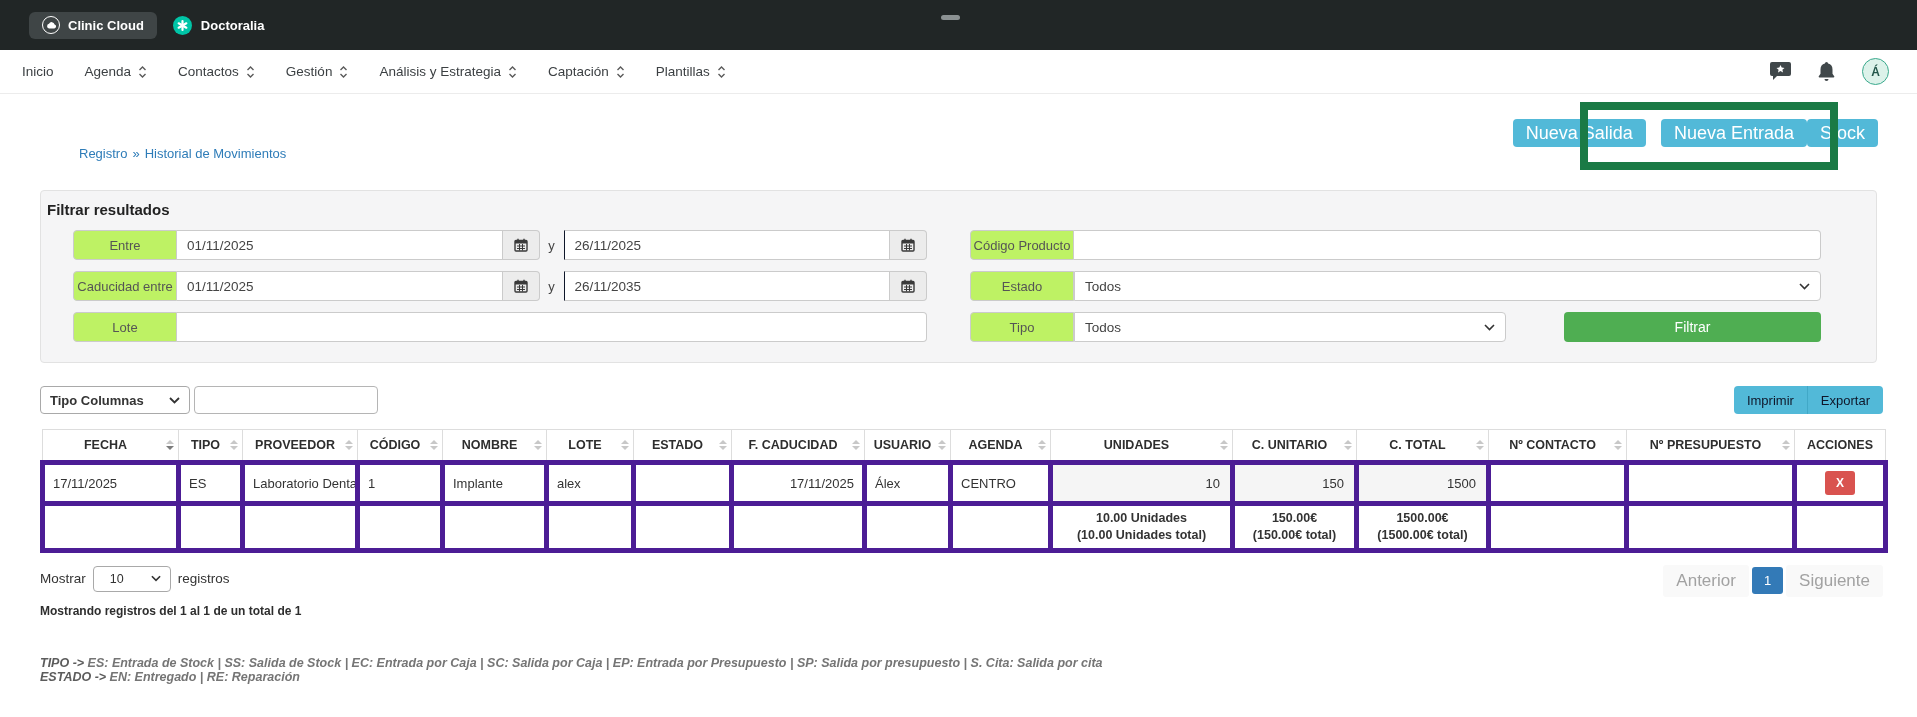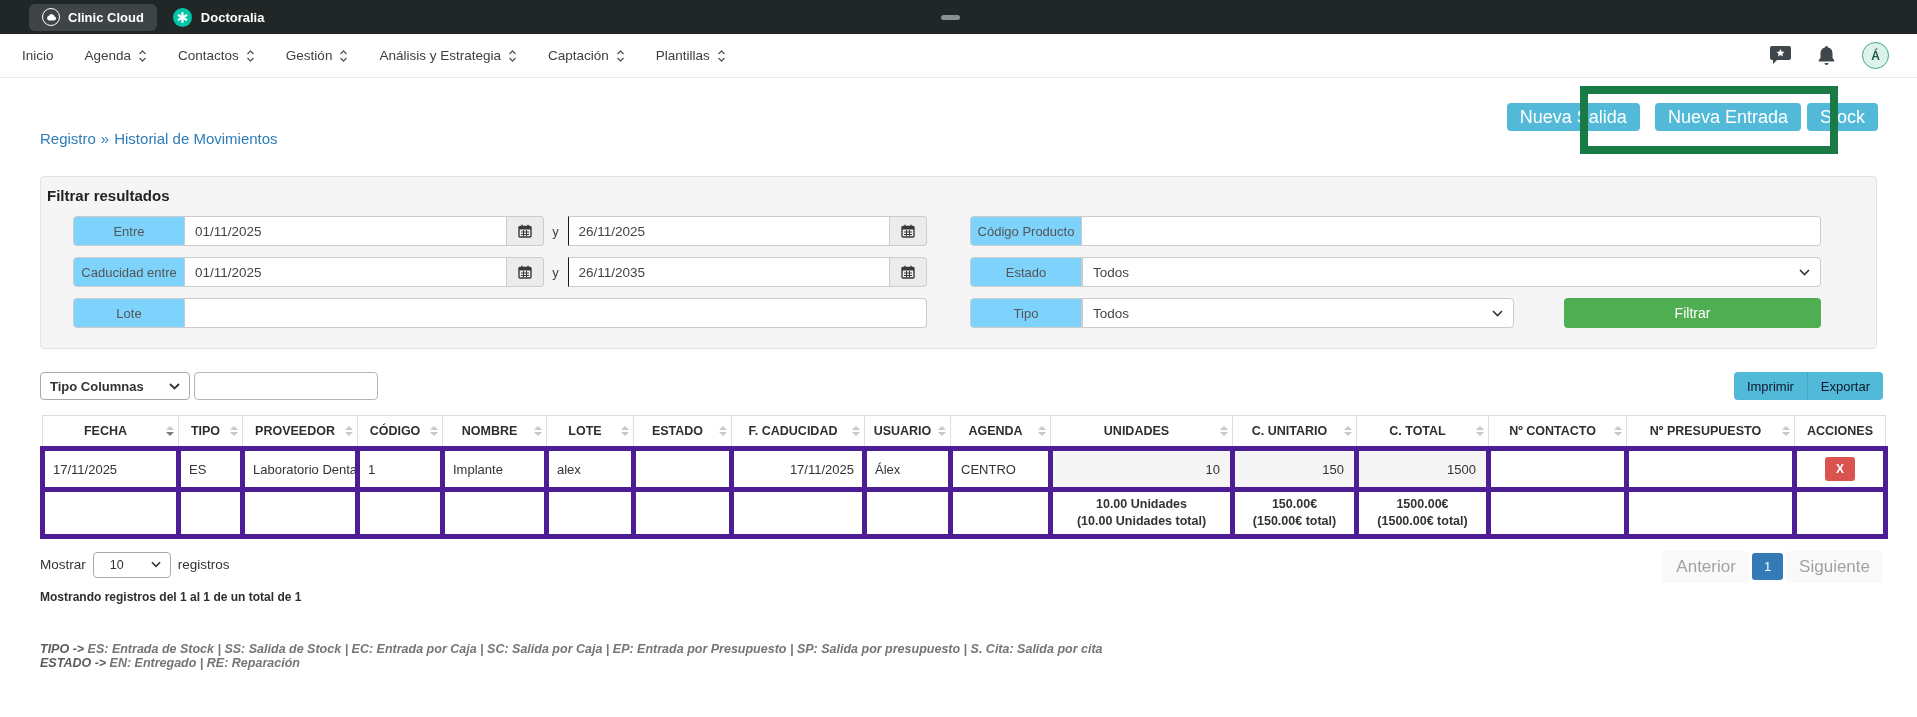--- a/index.html
+++ b/index.html
@@ -1,20 +1,20 @@
 <!DOCTYPE html>
 <html><head>
 <meta charset="utf-8">
 <style>
   * { margin:0; padding:0; box-sizing:border-box; }
   html,body { width:1917px; height:717px; background:#fff;
     font-family:"Liberation Sans","DejaVu Sans",sans-serif; color:#333; }
 
   
-  .topbar { height:34px; background:#212626; display:flex; align-items:center;
+  .topbar { height:50px; background:#212626; display:flex; align-items:center;
     padding-left:29px; position:relative; }
   .cc-pill { display:flex; align-items:center; gap:8px; background:#3f4546;
     border-radius:6px; padding:4px 13px; height:27px; }
   .cc-pill .label { color:#fff; font-weight:bold; font-size:13px; }
   .cc-icon { width:18px; height:18px; border:1.5px solid #fff; border-radius:50%;
     display:flex; align-items:center; justify-content:center; }
   .doc-brand { display:flex; align-items:center; gap:9px; margin-left:16px; }
   .doc-icon { width:19px; height:19px; background:#00c5a7; border-radius:50%;
     display:flex; align-items:center; justify-content:center; }
   .doc-brand .label { color:#fff; font-weight:bold; font-size:13px; }
@@ -34,35 +34,35 @@
   
   .content { position:relative; padding:52px 34px 0 40px; }
 
   .actions { position:absolute; top:25px; right:39px; display:flex; align-items:center; }
   .btn-blue { background:#52b9d8; color:#fff; border:none; border-radius:4px;
     height:28px; font-size:18px; padding:0 13px; cursor:pointer;
     font-family:inherit; }
   .highlight-box { position:absolute; left:1580px; top:8px; width:258px; height:68px;
     border:8px solid #1a7a45; pointer-events:none; z-index:5; }
 
-  .breadcrumb { font-size:15px; color:#2e7cb8; }
+  .breadcrumb { font-size:13px; color:#2e7cb8;margin-left:39px; }
   .breadcrumb a { color:#2e7cb8; text-decoration:none; cursor:pointer; }
   .breadcrumb .sep { margin:0 5px; }
 
   
   .filter-panel { margin-top:29px; width:1837px; background:#f5f5f6;
     border:1px solid #e2e2e2; border-radius:4px; padding:10px 55px 20px 32px; }
   .filter-title { font-size:15px; font-weight:bold; color:#222; margin-left:-26px; }
   .f-row { display:flex; margin-top:11px; }
   .f-row:first-of-type { margin-top:12px; }
   .f-left { width:855px; display:flex; }
   .f-right { margin-left:43px; width:852px; display:flex; }
   .ig { display:flex; height:30px; flex:1; }
-  .addon { background:#7dd3fc; border:1px solid #cbcbcb; color:#555; font-size:13px;
-    display:flex; align-items:center; justify-content:center; width:112px;
+  .addon { background:#bef264; border:1px solid #cbcbcb; color:#555; font-size:13px;
+    display:flex; align-items:center; justify-content:center; width:104px;
     flex:none; border-radius:4px 0 0 4px; }
   .ig input[type=text] { border:1px solid #cbcbcb; border-left:none; padding:0 10px;
     font-size:13.5px; color:#444; min-width:0; border-radius:0 4px 4px 0;
     background:#fff; font-family:inherit; outline:none; flex:1; }
   .ig input.sq { border-radius:0; }
   .cal { width:37px; flex:none; background:#ececec; border:1px solid #cbcbcb;
     border-left:none; display:flex; align-items:center; justify-content:center;
     border-radius:0 4px 4px 0; cursor:pointer; }
   .conj { width:24px; flex:none; display:flex; align-items:center;
     justify-content:center; font-size:13px; color:#444; }
@@ -237,21 +237,21 @@
     </span>
     <span class="avatar">Á</span>
   </div>
 </nav>
 
 <main class="content">
 
   <div class="actions">
     <button class="btn-blue">Nueva Salida</button>
     <button class="btn-blue" style="margin-left:15px">Nueva Entrada</button>
-    <button class="btn-blue" style="margin-left:6px">Stock</button>
+    <button class="btn-blue" style="margin-left:0">Stock</button>
   </div>
   <div class="highlight-box"></div>
 
   <div class="breadcrumb">
     <a>Registro</a><span class="sep">»</span><a>Historial de Movimientos</a>
   </div>
 
   <section class="filter-panel">
     <h2 class="filter-title">Filtrar resultados</h2>
 

